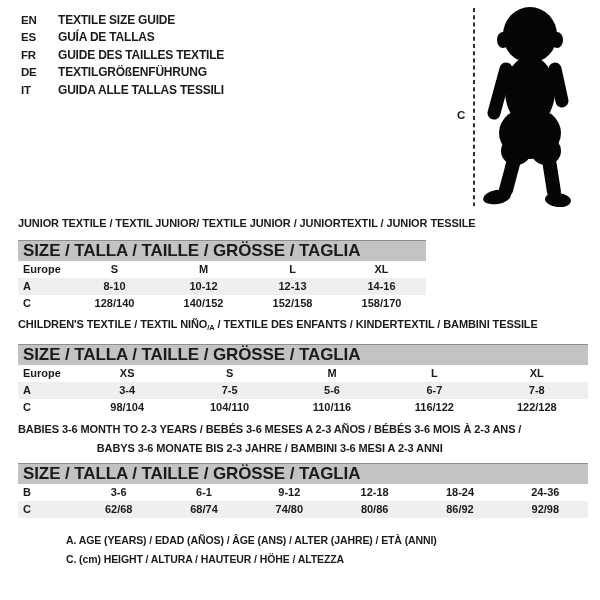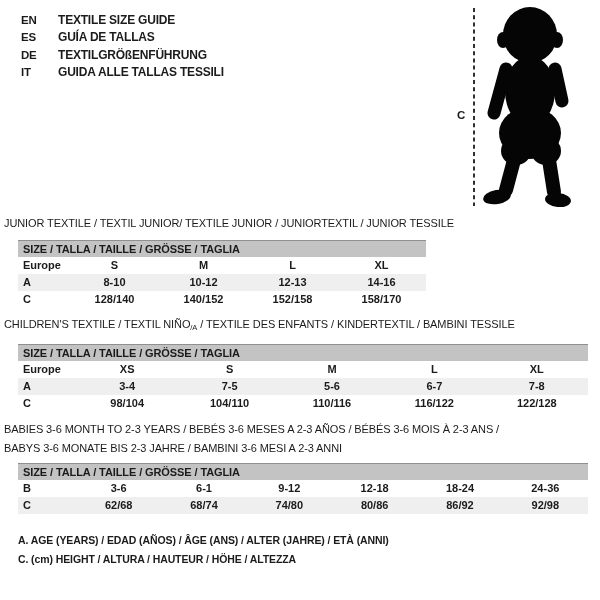--- a/index.html
+++ b/index.html
@@ -17,73 +17,77 @@
   .languages { position: absolute; left: 21px; top: 11px; }
   .lang-row { display: flex; height: 17.5px; align-items: center; }
   .lang-code { width: 37px; font-size: 11.5px; font-weight: 700; letter-spacing: -0.2px; }
   .lang-label { font-size: 12px; font-weight: 700; letter-spacing: -0.2px; }
 
   
   .figure { position: absolute; left: 448px; top: 2px; }
 
   
   .sec-title {
-    position: absolute; left: 4px;
-    font-size: 11px; font-weight: 400; letter-spacing: -0.1px;
+    position: absolute; left: 18px;
+    font-size: 11px; font-weight: 700; letter-spacing: -0.1px;
     white-space: nowrap;
   }
   .sec-title .subscript { font-size: 7.5px; vertical-align: -2px; }
   .title-1 { top: 217px; }
   .title-2 { top: 318px; }
-  .title-3 { top: 420px; line-height: 19px; }
+  .title-3 { top: 420px; line-height: 19px; text-align: center; }
 
   
   table.size-table {
     position: absolute; left: 18px;
     border-collapse: collapse; table-layout: fixed;
   }
   .t1 { top: 240px; width: 408px; }
   .t2 { top: 344px; width: 570px; }
   .t3 { top: 463px; width: 570px; }
   th.bar {
     background: #c3c3c3;
     border-top: 1px solid #8f8f8f;
-    font-size: 11px; font-weight: 700; letter-spacing: -0.1px;
+    font-size: 17px; font-weight: 700; letter-spacing: -0.1px;
     text-align: left; padding: 0 0 0 5px; height: 16px;
   }
   .size-table td {
     font-size: 11px; font-weight: 700;
     text-align: center; height: 17px; padding: 0;
     line-height: 13px;
   }
   .size-table td.lab { text-align: left; padding-left: 5px; }
   .t1 col.c0 { width: 52px; }
   .t2 col.c0, .t3 col.c0 { width: 58px; }
   tr.stripe { background: #efefef; }
 
   
   .legend { position: absolute; left: 18px; top: 531px; }
   .legend-line {
     font-size: 10.5px; font-weight: 700; letter-spacing: -0.1px;
-    line-height: 18.5px; white-space: nowrap;
+    line-height: 18.5px; white-space: nowrap; margin-left: 48px;
   }
 </style>
 </head>
 <body>
 
 <div class="page">
 
   <div class="languages">
     <div class="lang-row">
       <span class="lang-code">EN</span>
       <span class="lang-label">TEXTILE SIZE GUIDE</span>
     </div>
     <div class="lang-row">
       <span class="lang-code">ES</span>
       <span class="lang-label">GUÍA DE TALLAS</span>
+    </div>
+    <div class="lang-row">
+      <span class="lang-code">FR</span>
+      <span class="lang-label">GUIDE DES TAILLES TEXTILE</span>
     </div>
     <div class="lang-row">
       <span class="lang-code">DE</span>
       <span class="lang-label">TEXTILGRÖßENFÜHRUNG</span>
     </div>
     <div class="lang-row">
       <span class="lang-code">IT</span>
       <span class="lang-label">GUIDA ALLE TALLAS TESSILI</span>
     </div>
   </div>

